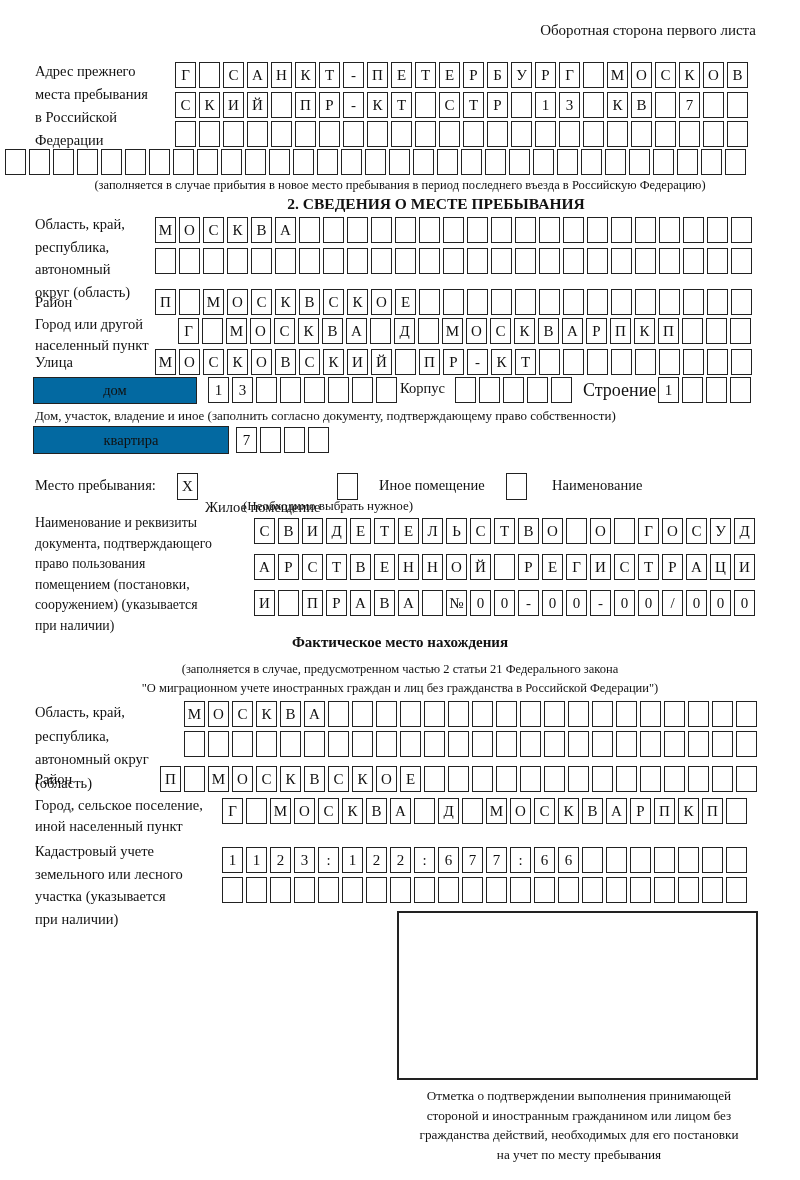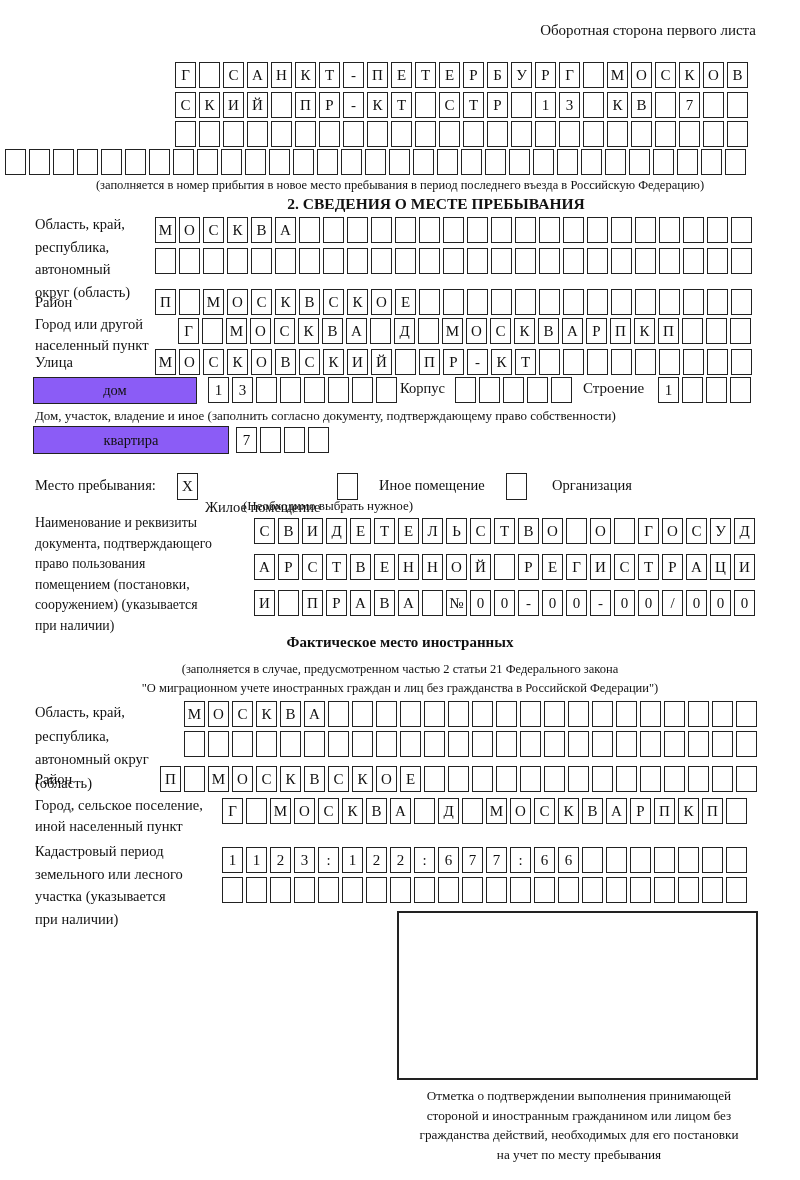--- a/index.html
+++ b/index.html
@@ -8,33 +8,37 @@
   .abs{position:absolute;}
   .lbl{position:absolute;font-size:14.5px;line-height:23px;white-space:pre-line;}
   .note{position:absolute;font-size:12.5px;line-height:17px;white-space:pre-line;}
   .center{left:0;width:800px;text-align:center;}
   .sect-title{position:absolute;font-weight:bold;font-size:15.5px;}
   .boxrow{position:absolute;display:flex;gap:3px;}
   .cell{box-sizing:border-box;width:21px;height:26px;border:1.7px solid #222;
         display:flex;align-items:center;justify-content:center;
         font-size:15px;line-height:1;background:#fff;}
   .fieldbox{position:absolute;box-sizing:border-box;border:1.7px solid #222;
-        display:flex;align-items:center;justify-content:center;font-size:14.5px;background:#8b5cf6;}
+        display:flex;align-items:center;justify-content:center;font-size:14.5px;background:#0369a1;}
   .chk{position:absolute;box-sizing:border-box;width:21px;height:27px;border:1.7px solid #222;
         display:flex;align-items:center;justify-content:center;font-size:15px;background:#fff;}
   .stamp{position:absolute;box-sizing:border-box;border:2px solid #222;background:#fff;}
   .stamp-cap{position:absolute;font-size:13.2px;line-height:19.5px;text-align:center;white-space:pre-line;}
 </style>
 </head>
 <body>
 
 <div class="page">
 
   <div class="abs" style="top:22px;right:44px;font-size:15px;">Оборотная сторона первого листа</div>
 
+  <div class="lbl" style="left:35px;top:60px;width:145px;">Адрес прежнего
+места пребывания
+в Российской
+Федерации</div>
   <div class="boxrow" style="left:175px;top:62px;">
       <div class="cell">Г</div>
       <div class="cell"></div>
       <div class="cell">С</div>
       <div class="cell">А</div>
       <div class="cell">Н</div>
       <div class="cell">К</div>
       <div class="cell">Т</div>
       <div class="cell">-</div>
       <div class="cell">П</div>
@@ -132,21 +136,21 @@
       <div class="cell"></div>
       <div class="cell"></div>
       <div class="cell"></div>
       <div class="cell"></div>
       <div class="cell"></div>
       <div class="cell"></div>
       <div class="cell"></div>
       <div class="cell"></div>
       <div class="cell"></div>
     </div>
-  <div class="note center" style="top:177px;">(заполняется в номер прибытия в новое место пребывания в период последнего въезда в Российскую Федерацию)</div>
+  <div class="note center" style="top:177px;">(заполняется в случае прибытия в новое место пребывания в период последнего въезда в Российскую Федерацию)</div>
 
   <div class="sect-title center" style="top:195px;padding-left:36px;">2. СВЕДЕНИЯ О МЕСТЕ ПРЕБЫВАНИЯ</div>
 
   <div class="lbl" style="left:35px;top:213px;width:130px;line-height:22.5px;">Область, край,
 республика,
 автономный
 округ (область)</div>
   <div class="boxrow" style="left:155px;top:217px;">
       <div class="cell">М</div>
       <div class="cell">О</div>
@@ -301,21 +305,21 @@
       <div class="cell"></div>
     </div>
   <div class="abs" style="left:400px;top:380px;font-size:14.5px;">Корпус</div>
   <div class="boxrow" style="left:455px;top:377px;">
       <div class="cell"></div>
       <div class="cell"></div>
       <div class="cell"></div>
       <div class="cell"></div>
       <div class="cell"></div>
     </div>
-  <div class="abs" style="left:583px;top:380px;font-size:15px;text-align:center;">Строение</div>
+  <div class="abs" style="left:583px;top:380px;font-size:18px;text-align:center;">Строение</div>
   <div class="boxrow" style="left:658px;top:377px;">
       <div class="cell">1</div>
       <div class="cell"></div>
       <div class="cell"></div>
       <div class="cell"></div>
     </div>
   <div class="note" style="left:35px;top:407px;font-size:13px;">Дом, участок, владение и иное (заполнить согласно документу, подтверждающему право собственности)</div>
 
   <div class="fieldbox" style="left:33px;top:426px;width:196px;height:28px;">квартира</div>
   <div class="boxrow" style="left:236px;top:427px;">
@@ -324,21 +328,21 @@
       <div class="cell"></div>
       <div class="cell"></div>
     </div>
 
   <div class="abs" style="left:35px;top:477px;font-size:14.5px;">Место пребывания:</div>
   <div class="chk" style="left:177px;top:473px;">X</div>
   <div class="abs" style="left:205px;top:499px;font-size:14.5px;">Жилое помещение</div>
   <div class="chk" style="left:337px;top:473px;"></div>
   <div class="abs" style="left:379px;top:477px;font-size:14.5px;">Иное помещение</div>
   <div class="chk" style="left:506px;top:473px;"></div>
-  <div class="abs" style="left:552px;top:477px;font-size:14.5px;">Организация</div>
+  <div class="abs" style="left:552px;top:477px;font-size:14.5px;">Наименование</div>
   <div class="note" style="left:243px;top:497px;font-size:13px;">(Необходимо выбрать нужное)</div>
 
   <div class="lbl" style="left:35px;top:513px;width:220px;line-height:20.5px;font-size:13.8px;">Наименование и реквизиты
 документа, подтверждающего
 право пользования
 помещением (постановки,
 сооружением) (указывается
 при наличии)</div>
   <div class="boxrow" style="left:254px;top:518px;">
       <div class="cell">С</div>
@@ -403,21 +407,21 @@
       <div class="cell">0</div>
       <div class="cell">-</div>
       <div class="cell">0</div>
       <div class="cell">0</div>
       <div class="cell">/</div>
       <div class="cell">0</div>
       <div class="cell">0</div>
       <div class="cell">0</div>
     </div>
 
-  <div class="sect-title center" style="top:634px;font-size:15px;">Фактическое место иностранных</div>
+  <div class="sect-title center" style="top:634px;font-size:15px;">Фактическое место нахождения</div>
   <div class="note center" style="top:660px;line-height:18.5px;">(заполняется в случае, предусмотренном частью 2 статьи 21 Федерального закона
 "О миграционном учете иностранных граждан и лиц без гражданства в Российской Федерации")</div>
 
   <div class="lbl" style="left:35px;top:701px;width:145px;line-height:23.5px;">Область, край,
 республика,
 автономный округ
 (область)</div>
   <div class="boxrow" style="left:184px;top:701px;">
       <div class="cell">М</div>
       <div class="cell">О</div>
@@ -520,21 +524,21 @@
       <div class="cell">К</div>
       <div class="cell">В</div>
       <div class="cell">А</div>
       <div class="cell">Р</div>
       <div class="cell">П</div>
       <div class="cell">К</div>
       <div class="cell">П</div>
       <div class="cell"></div>
     </div>
 
-  <div class="lbl" style="left:35px;top:840px;width:180px;line-height:22.5px;">Кадастровый период
+  <div class="lbl" style="left:35px;top:840px;width:180px;line-height:22.5px;">Кадастровый учете
 земельного или лесного
 участка (указывается
 при наличии)</div>
   <div class="boxrow" style="left:222px;top:847px;">
       <div class="cell">1</div>
       <div class="cell">1</div>
       <div class="cell">2</div>
       <div class="cell">3</div>
       <div class="cell">:</div>
       <div class="cell">1</div>

